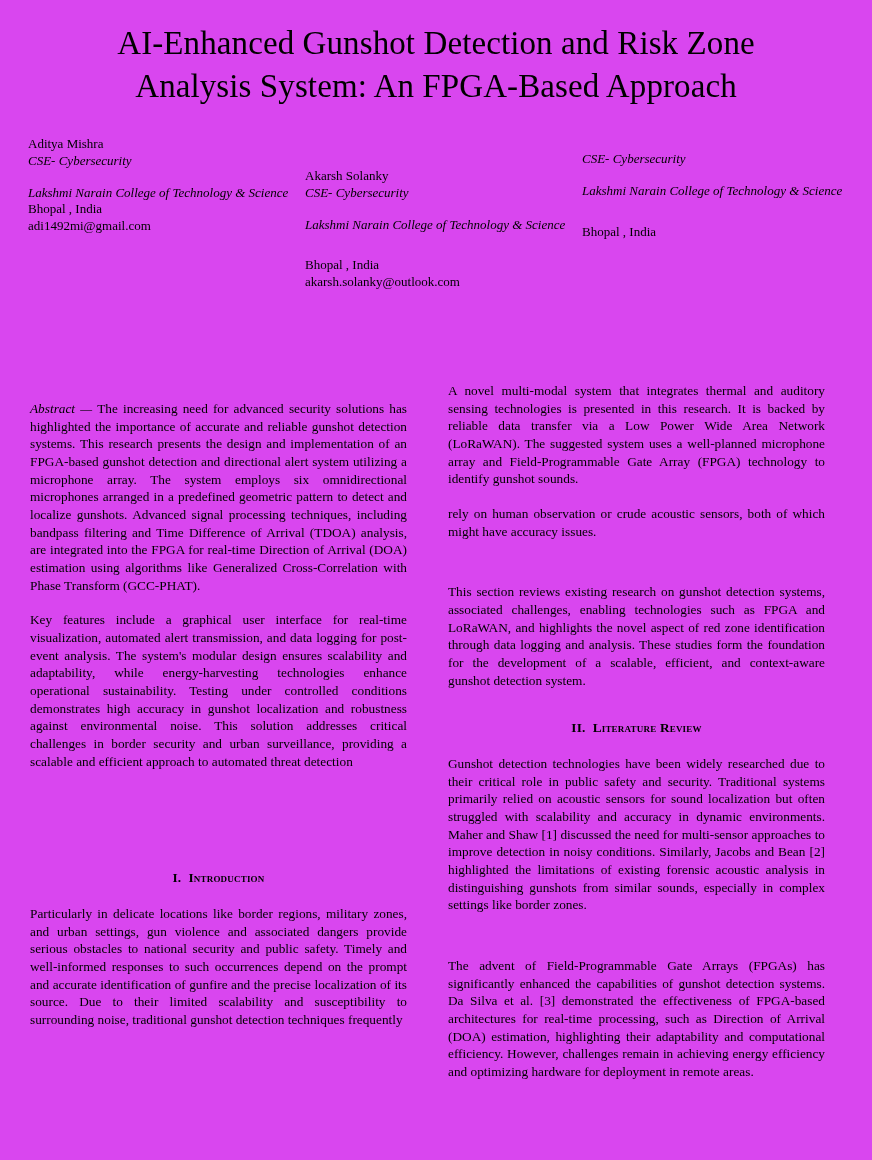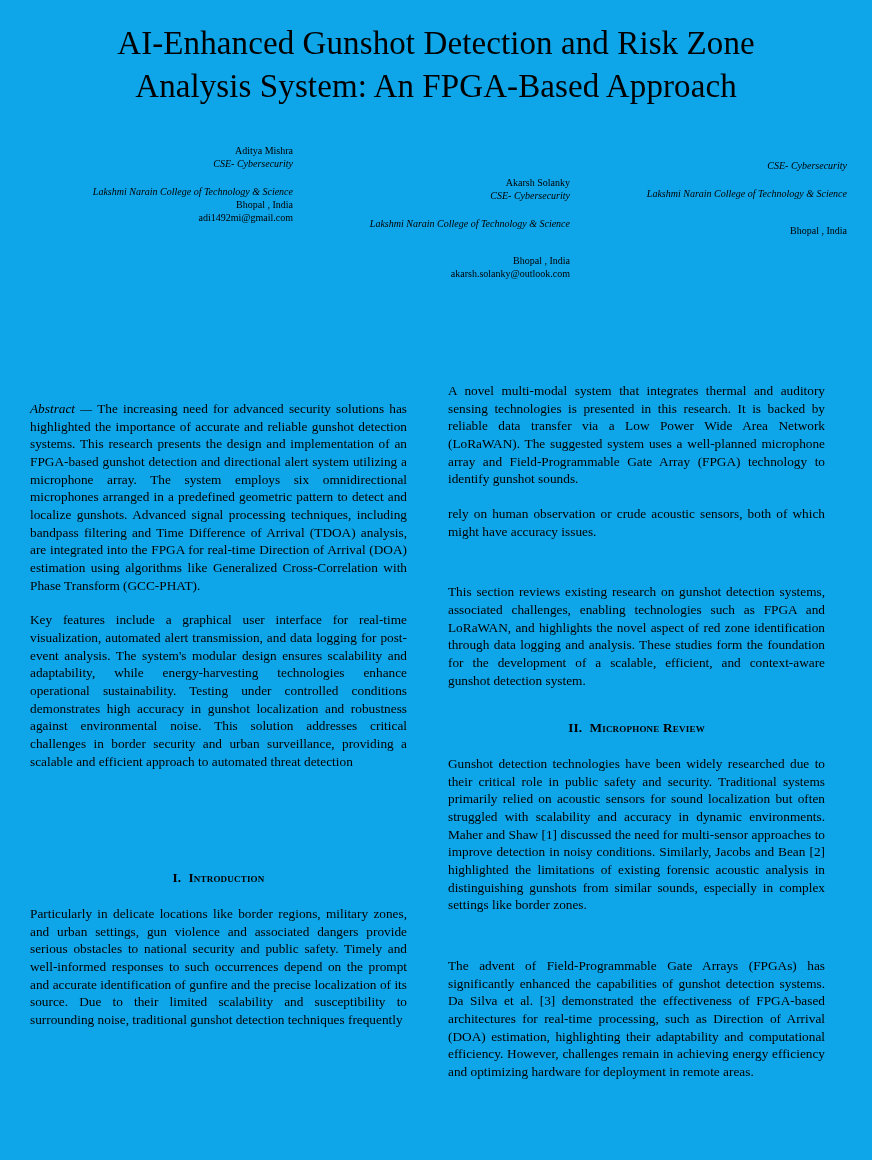--- a/index.html
+++ b/index.html
@@ -12,21 +12,21 @@
     width: 872px;
     height: 1160px;
     overflow: hidden;
     font-family: "Liberation Serif", "DejaVu Serif", serif;
     color: #000000;
   }
   .page {
     position: relative;
     width: 872px;
     height: 1160px;
-    background: #0ea5e9;
+    background: #d946ef;
     box-sizing: border-box;
   }
 
   
   .title-block {
     padding: 22px 86px 0 86px;
   }
   .paper-title {
     font-size: 33px;
     line-height: 1.30;
@@ -37,25 +37,24 @@
   }
 
   
   .authors {
     position: relative;
     height: 170px;
     margin-top: 22px;
   }
   .author {
     position: absolute;
-    text-align: right;
-    font-size: 10px;
+    text-align: left;
+    font-size: 13px;
     line-height: 1.30;
     width: 260px;
-    margin-top: 8px;
   }
   .author-1 { left: 28px;  top: 6px;  width: 265px; }
   .author-2 { left: 305px; top: 38px; width: 265px; }
   .author-3 { left: 582px; top: 21px; width: 265px; }
 
   .au-name  { display: block; }
   .au-dept  { display: block; font-style: italic; }
   .au-org   { display: block; font-style: italic; }
   .au-city  { display: block; }
   .au-mail  { display: block; }
@@ -164,21 +163,21 @@
     <div class="col col-right">
 
       <p>A novel multi-modal system that integrates thermal and auditory sensing technologies is presented in this research. It is backed by reliable data transfer via a Low Power Wide Area Network (LoRaWAN). The suggested system uses a well-planned microphone array and Field-Programmable Gate Array (FPGA) technology to identify gunshot sounds.</p>
 
       <p>rely on human observation or crude acoustic sensors, both of which might have accuracy issues.</p>
 
       <div class="spacer-md"></div>
 
       <p>This section reviews existing research on gunshot detection systems, associated challenges, enabling technologies such as FPGA and LoRaWAN, and highlights the novel aspect of red zone identification through data logging and analysis. These studies form the foundation for the development of a scalable, efficient, and context-aware gunshot detection system.</p>
 
-      <div class="section-head sh-gap-top-lit"><span class="numeral">II.</span>&nbsp;&nbsp;<span>Microphone Review</span></div>
+      <div class="section-head sh-gap-top-lit"><span class="numeral">II.</span>&nbsp;&nbsp;<span>Literature Review</span></div>
 
       <p>Gunshot detection technologies have been widely researched due to their critical role in public safety and security. Traditional systems primarily relied on acoustic sensors for sound localization but often struggled with scalability and accuracy in dynamic environments. Maher and Shaw [1] discussed the need for multi-sensor approaches to improve detection in noisy conditions. Similarly, Jacobs and Bean [2] highlighted the limitations of existing forensic acoustic analysis in distinguishing gunshots from similar sounds, especially in complex settings like border zones.</p>
 
       <div class="spacer-md"></div>
 
       <p class="tight">The advent of Field-Programmable Gate Arrays (FPGAs) has significantly enhanced the capabilities of gunshot detection systems. Da Silva et al. [3] demonstrated the effectiveness of FPGA-based architectures for real-time processing, such as Direction of Arrival (DOA) estimation, highlighting their adaptability and computational efficiency. However, challenges remain in achieving energy efficiency and optimizing hardware for deployment in remote areas.</p>
 
     </div>
 
   </div>

